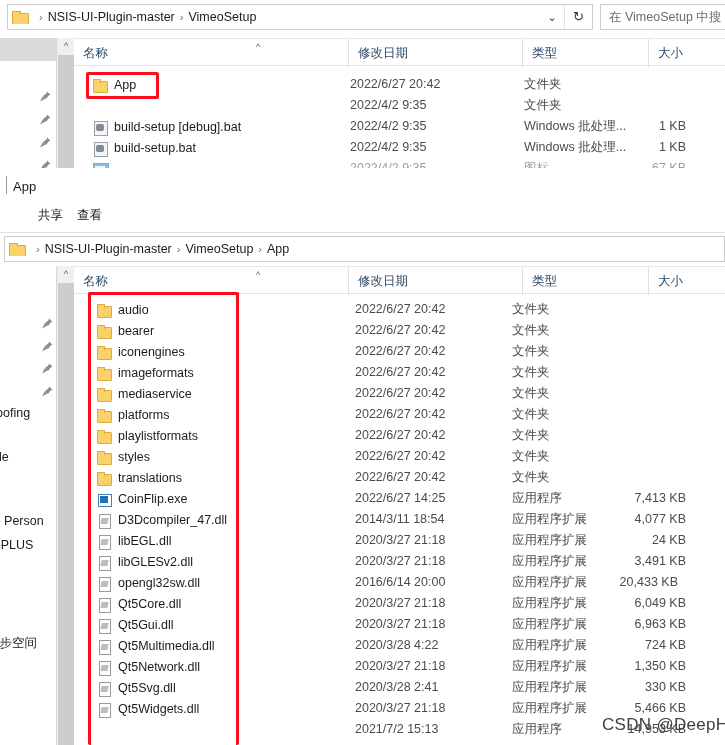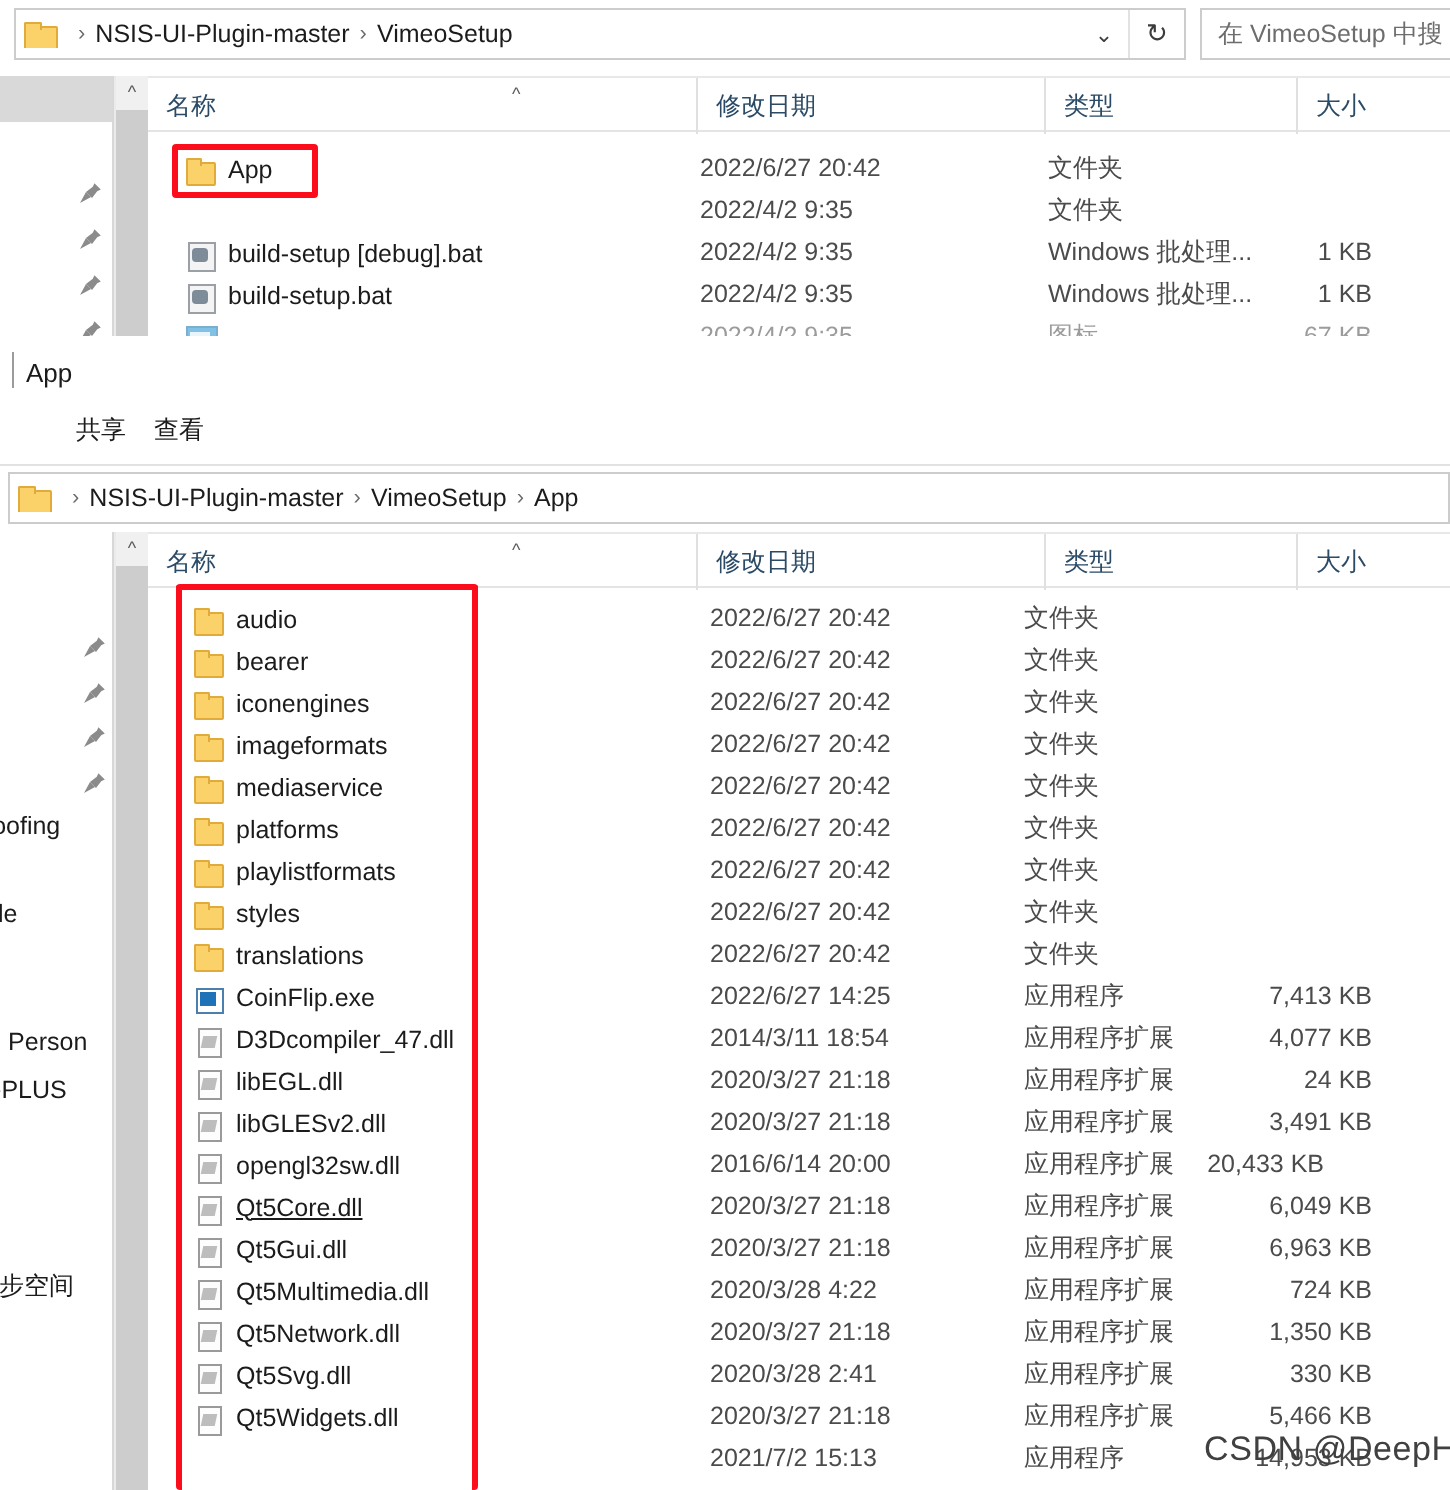--- a/index.html
+++ b/index.html
@@ -498,25 +498,25 @@
         <div class="size" style="left:586px; width:100px;">3,491 KB</div>
       </div>
 
       <div class="row" style="top:276px;">
         <div class="name" style="left:96px;">
           <span class="ic ic-dll"></span>
           <span>opengl32sw.dll</span>
         </div>
         <div class="date" style="left:355px;">2016/6/14 20:00</div>
         <div class="type" style="left:512px;">应用程序扩展</div>
-        <div class="size" style="left:562px; width:100px;">20,433 KB</div>
+        <div class="size" style="left:578px; width:100px;">20,433 KB</div>
       </div>
 
       <div class="row" style="top:297px;">
-        <div class="name" style="left:96px;text-decoration:underline;">
+        <div class="name" style="left:96px;">
           <span class="ic ic-dll"></span>
           <span>Qt5Core.dll</span>
         </div>
         <div class="date" style="left:355px;">2020/3/27 21:18</div>
         <div class="type" style="left:512px;">应用程序扩展</div>
         <div class="size" style="left:586px; width:100px;">6,049 KB</div>
       </div>
 
       <div class="row" style="top:318px;">
         <div class="name" style="left:96px;">

